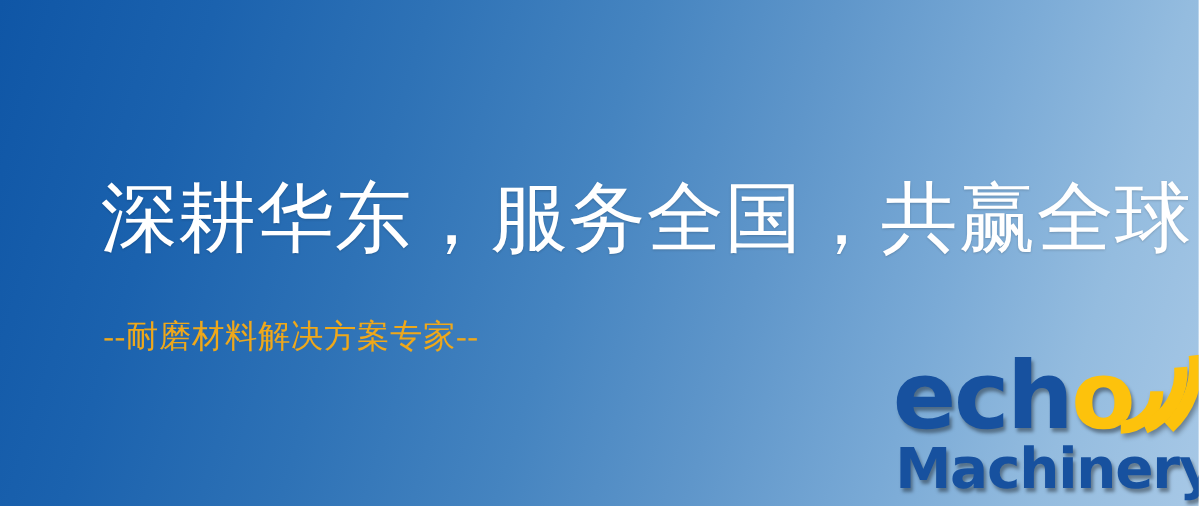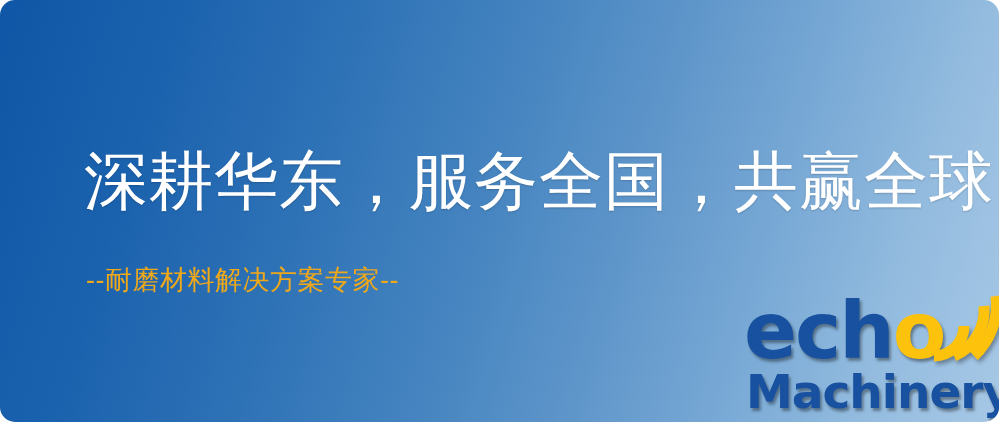--- a/index.html
+++ b/index.html
@@ -17,21 +17,20 @@
                 #0f56a6 0%,
                 #1b62ae 16%,
                 #2e72b6 32%,
                 #4584c0 48%,
                 #5f96ca 62%,
                 #7aaad6 76%,
                 #94bcdf 88%,
                 #a7c8e6 100%);
     font-family: "Liberation Sans", sans-serif;
     user-select: none;
-    border-radius: 15px;
   }
 
   
   #headline {
     position: absolute;
     left: 84px;
     top: 150px;
     font-family: "Liberation Serif", serif;
     font-size: 64px;
     line-height: 1;
@@ -39,21 +38,21 @@
     letter-spacing: 1px;
     white-space: nowrap;
     text-shadow: 0 1px 2px rgba(0,0,0,0.18);
   }
 
   
   #subtitle {
     position: absolute;
     left: 86px;
     top: 267px;
-    font-family: Liberation Sans, sans-serif;
+    font-family: Liberation Serif, serif;
     font-size: 27px;
     line-height: 1;
     color: #efa81a;
     letter-spacing: 0.5px;
     white-space: nowrap;
   }
 
   
   #logo {
     position: absolute;

